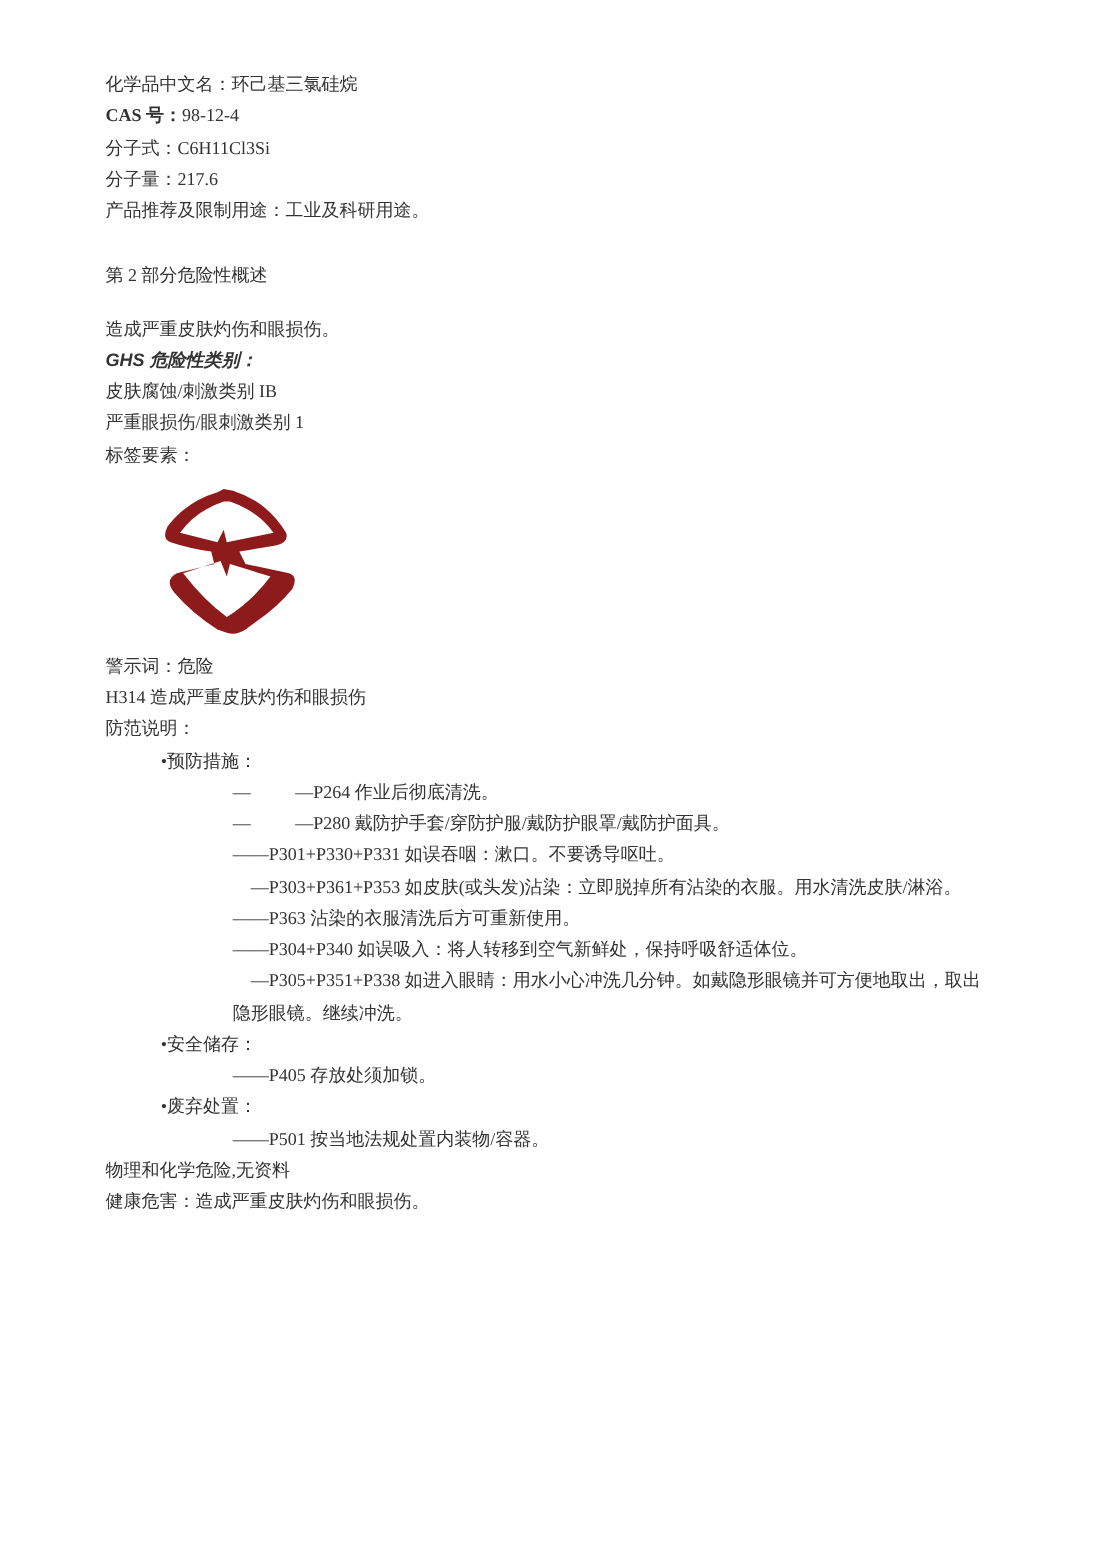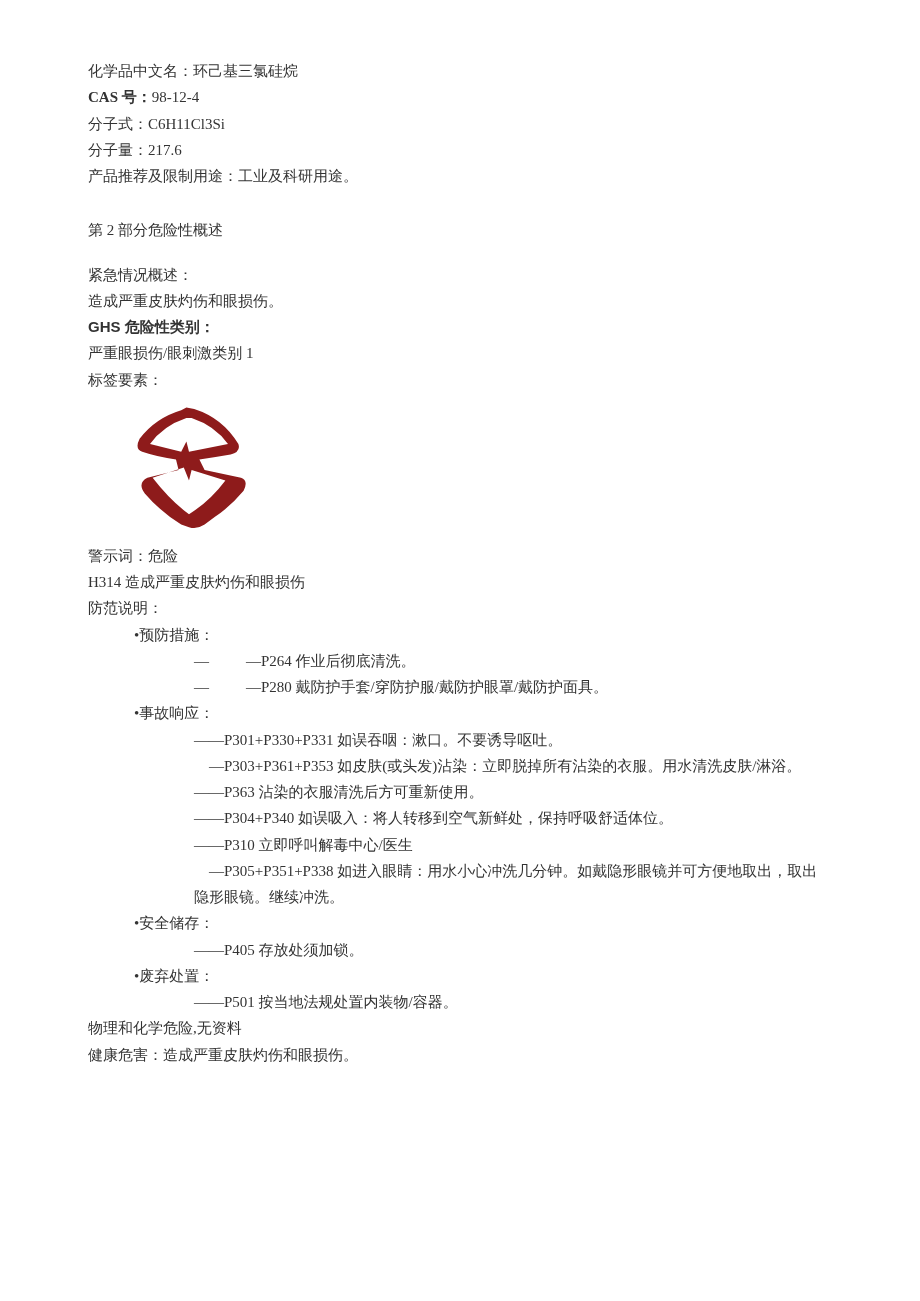--- a/index.html
+++ b/index.html
@@ -25,20 +25,21 @@
       text-align: left;
       margin-top: 28px;
       margin-bottom: 18px;
     }
     .para {
       margin-bottom: 0;
     }
     .bold {
       font-family: "Microsoft YaHei","SimHei",sans-serif;
       font-weight: bold;
+      font-style: italic;
     }
     .bold-times {
       font-family: "Times New Roman", serif;
       font-weight: bold;
       text-align: center;
     }
     .pictogram-wrap {
       margin: 12px 0 8px 36px;
     }
     .pictogram {
@@ -81,50 +82,48 @@
   </div>
   <div class="para">
     <span>分子量：</span><span>217.6</span>
   </div>
   <div class="para">
     <span>产品推荐及限制用途：</span><span>工业及科研用途。</span>
   </div>
 
   <div class="section-title-2"><span>第 2 部分危险性概述</span></div>
 
-  <div class="para">紧急情况概述：</div>
   <div class="para">造成严重皮肤灼伤和眼损伤。</div>
 
   <div class="para bold">GHS 危险性类别：</div>
+  <div class="para">皮肤腐蚀/刺激类别 IB</div>
   <div class="para">严重眼损伤/眼刺激类别 1</div>
 
   <div class="para">标签要素：</div>
 
   <div class="pictogram-wrap">
     <svg class="pictogram" viewBox="0 0 100 100">
       <path d="M 48 2 L 54 3 Q 76 10 88 30 Q 90 36 82 38 Q 70 40 58 42 L 62 50 L 90 56 Q 96 58 92 66 Q 82 78 70 86 L 62 92 Q 56 96 50 94 L 44 92 Q 28 82 16 68 Q 10 60 18 56 L 42 50 L 40 42 Q 26 40 14 36 Q 8 34 12 26 Q 24 10 44 4 Z M 48 10 Q 30 16 20 30 L 44 36 L 48 28 L 50 36 L 80 30 Q 70 16 52 10 Z M 46 48 L 22 56 Q 36 74 50 84 Q 66 74 78 58 L 52 50 L 50 58 L 46 48 Z"></path>
     </svg>
   </div>
 
   <div class="para">
     <span>警示词：</span><span>危险</span>
   </div>
   <div class="para">H314 造成严重皮肤灼伤和眼损伤</div>
   <div class="para">防范说明：</div>
 
   <div id="precaution-container">
       <div class="indent-1">•预防措施：</div>
       <div class="indent-2 indent-line"><span class="dash-left">—</span><span>—P264 作业后彻底清洗。</span></div>
       <div class="indent-2 indent-line"><span class="dash-left">—</span><span>—P280 戴防护手套/穿防护服/戴防护眼罩/戴防护面具。</span></div>
-      <div class="indent-1">•事故响应：</div>
       <div class="indent-2">——P301+P330+P331 如误吞咽：漱口。不要诱导呕吐。</div>
       <div class="indent-2">　—P303+P361+P353 如皮肤(或头发)沾染：立即脱掉所有沾染的衣服。用水清洗皮肤/淋浴。</div>
       <div class="indent-2">——P363 沾染的衣服清洗后方可重新使用。</div>
       <div class="indent-2">——P304+P340 如误吸入：将人转移到空气新鲜处，保持呼吸舒适体位。</div>
-      <div class="indent-2">——P310 立即呼叫解毒中心/医生</div>
       <div class="indent-2">　—P305+P351+P338 如进入眼睛：用水小心冲洗几分钟。如戴隐形眼镜并可方便地取出，取出隐形眼镜。继续冲洗。</div>
       <div class="indent-1">•安全储存：</div>
       <div class="indent-2">——P405 存放处须加锁。</div>
       <div class="indent-1">•废弃处置：</div>
       <div class="indent-2">——P501 按当地法规处置内装物/容器。</div>
     </div>
 
   <div class="para">物理和化学危险,无资料</div>
   <div class="para">
     <span>健康危害：</span><span>造成严重皮肤灼伤和眼损伤。</span>

